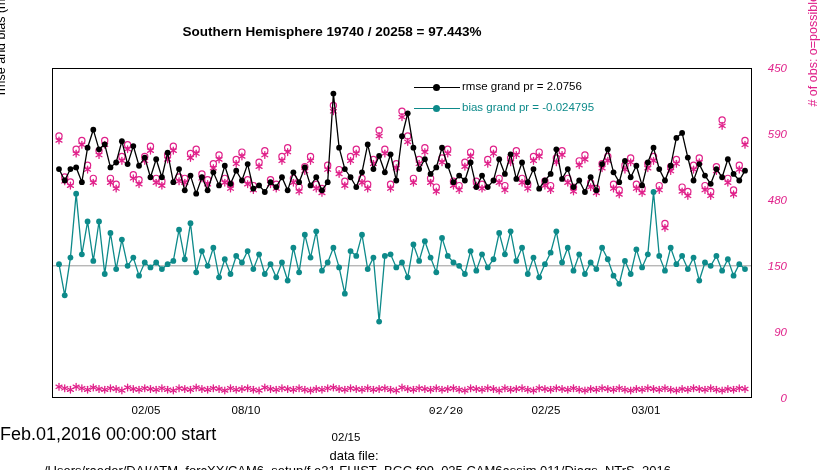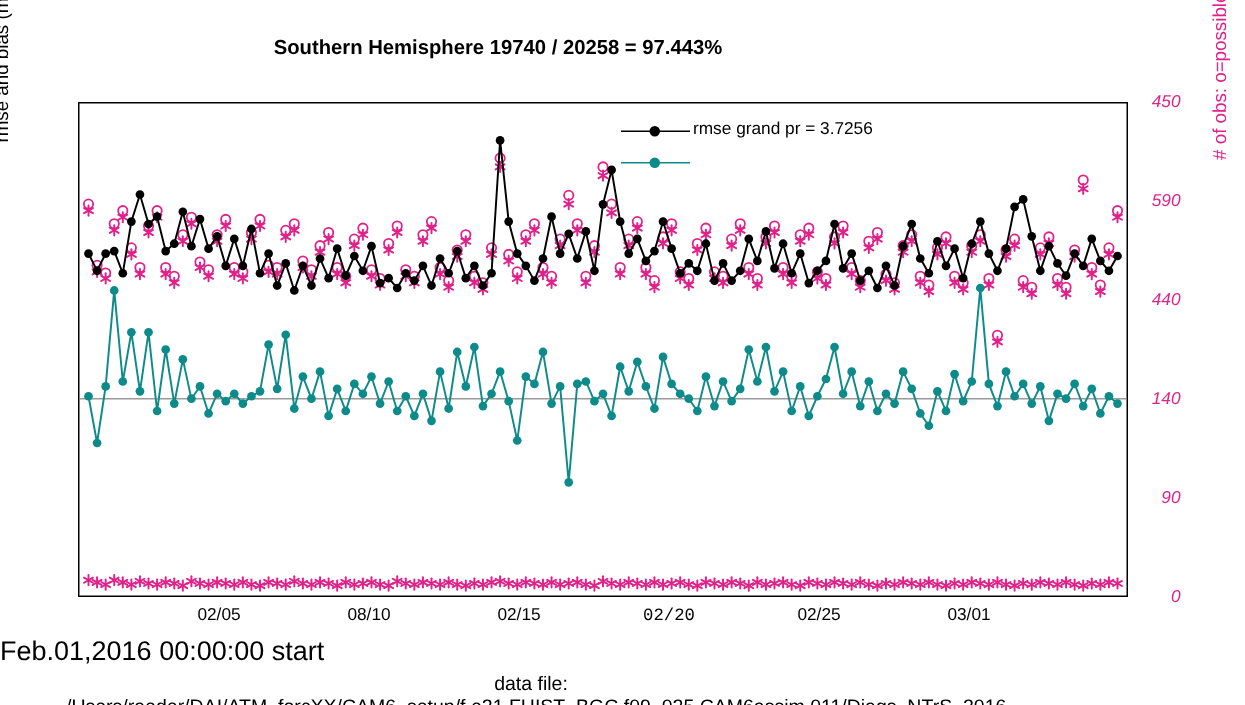--- a/index.html
+++ b/index.html
@@ -113,28 +113,28 @@
 
   <div class="ytick-l" style="top:68px;">6</div>
   <div class="ytick-l" style="top:134px;">4</div>
   <div class="ytick-l" style="top:200px;">2</div>
   <div class="ytick-l" style="top:266px;">0</div>
   <div class="ytick-l" style="top:332px;">-2</div>
   <div class="ytick-l" style="top:398px;">-4</div>
 
   <div class="ytick-r" style="top:68px;">450</div>
   <div class="ytick-r" style="top:134px;">590</div>
-  <div class="ytick-r" style="top:200px;">440</div>
-  <div class="ytick-r" style="top:266px;">140</div>
+  <div class="ytick-r" style="top:200px;">480</div>
+  <div class="ytick-r" style="top:266px;">150</div>
   <div class="ytick-r" style="top:332px;">90</div>
   <div class="ytick-r" style="top:398px;">0</div>
 
   <div class="xtick" style="left:146px;text-align:center;">02/05</div>
   <div class="xtick" style="left:246px;">08/10</div>
-  <div class="xtick" style="left:346px;">02/15</div>
+  <div class="xtick" style="left:346px;margin-top:27px;">02/15</div>
   <div class="xtick" style="left:446px;font-family:Liberation Mono, monospace;">02/20</div>
   <div class="xtick" style="left:546px;">02/25</div>
   <div class="xtick" style="left:646px;">03/01</div>
 
   <div id="plot">
     <div id="plotinner">
       <svg id="chart-svg" width="698" height="328" viewBox="0 0 698 328">
           <line x1="0" y1="196.8" x2="698" y2="196.8" stroke="#9a9a9a" stroke-width="1"></line>
           <g>
             <circle cx="6" cy="67.05777777777777" r="3.1" fill="none" stroke="#e0218a" stroke-width="1.2"></circle>
@@ -1236,18 +1236,19 @@
             <circle cx="680.5666666666666" cy="206.64000000000001" r="2.9" fill="#0d8a8a"></circle>
             <circle cx="686.2833333333333" cy="195.16000000000003" r="2.9" fill="#0d8a8a"></circle>
             <circle cx="692" cy="200.07999999999998" r="2.9" fill="#0d8a8a"></circle>
           </g>
         </svg>
     </div>
   </div>
 
   <div class="leg-marker" id="legm1"></div>
   <div class="leg-dot" id="legd1"></div>
-  <div class="legend-line" id="leg1">rmse grand pr = 3.7256</div>
+  <div class="legend-line" id="leg1">rmse grand pr = 2.0756</div>
 
   <div class="leg-marker" id="legm2"></div>
   <div class="leg-dot" id="legd2"></div>
+  <div class="legend-line" id="leg2">bias grand pr = -0.024795</div>
 
 </div>
 
 </body></html>

